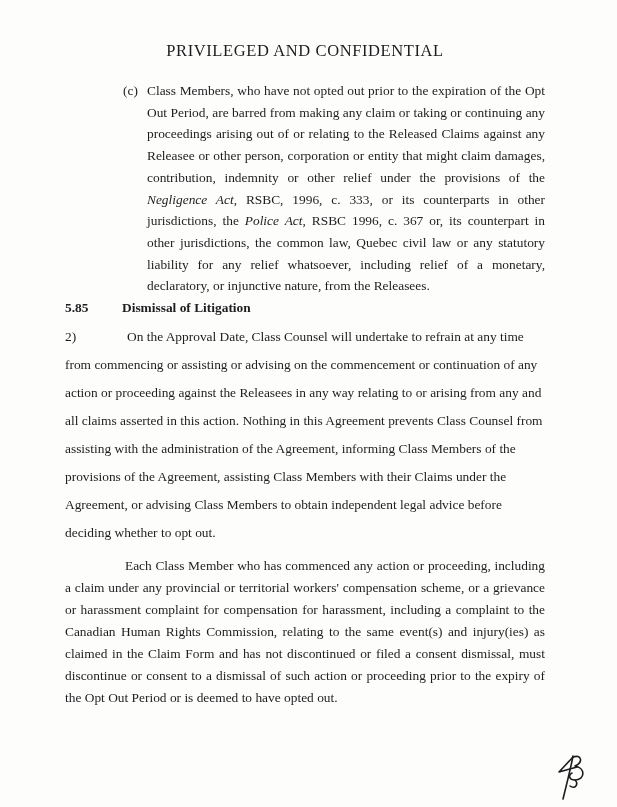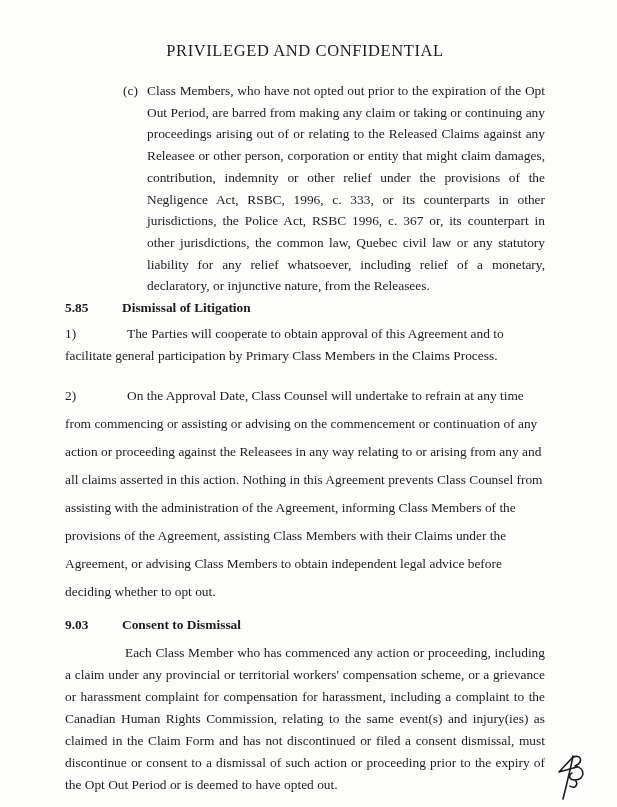--- a/index.html
+++ b/index.html
@@ -33,21 +33,21 @@
     text-align: justify;
     font-size: 13.4px;
     line-height: 21.7px;
   }
   .clause.clause-b { margin-bottom: 6px; }
   .clause-label {
     display: inline-block;
     width: 24px;
     text-indent: 0;
   }
-  .italic { }
+  .italic { font-style: italic; }
   .section-head {
     font-weight: 700;
     font-size: 13.4px;
     line-height: 22px;
     margin: 0 0 4px 0;
   }
   .section-head .sec-num {
     display: inline-block;
     width: 57px;
     font-weight: 700;
@@ -83,25 +83,23 @@
 
 <div class="sheet">
 
   <h1 class="doc-header">PRIVILEGED AND CONFIDENTIAL</h1>
 
 
   <p class="clause clause-c"><span class="clause-label">(c)</span><span>Class Members, who have not opted out prior to the expiration of the Opt Out Period, are barred from making any claim or taking or continuing any proceedings arising out of or relating to the Released Claims against any Releasee or other person, corporation or entity that might claim damages, contribution, indemnity or other relief under the provisions of the </span><span class="italic">Negligence Act</span><span>, RSBC, 1996, c. 333, or its counterparts in other jurisdictions, the </span><span class="italic">Police Act</span><span>, RSBC 1996, c. 367 or, its counterpart in other jurisdictions, the common law, Quebec civil law or any statutory liability for any relief whatsoever, including relief of a monetary, declaratory, or injunctive nature, from the Releasees.</span></p>
 
   <h2 class="section-head head-902"><span class="sec-num">5.85</span><span>Dismissal of Litigation</span></h2>
 
-  <p class="para para-1"><span class="p-num">1)</span><span>The Parties will cooperate to obtain approval of this Agreement and to facilitate general participation by Primary Class Members in the Claims Process.</span></p>
 
   <p class="para para-2"><span class="p-num">2)</span><span>On the Approval Date, Class Counsel will undertake to refrain at any time from commencing or assisting or advising on the commencement or continuation of any action or proceeding against the Releasees in any way relating to or arising from any and all claims asserted in this action. Nothing in this Agreement prevents Class Counsel from assisting with the administration of the Agreement, informing Class Members of the provisions of the Agreement, assisting Class Members with their Claims under the Agreement, or advising Class Members to obtain independent legal advice before deciding whether to opt out.</span></p>
 
-  <h2 class="section-head head-903"><span class="sec-num">9.03</span><span>Consent to Dismissal</span></h2>
 
   <p class="para para-903">Each Class Member who has commenced any action or proceeding, including a claim under any provincial or territorial workers' compensation scheme, or a grievance or harassment complaint for compensation for harassment, including a complaint to the Canadian Human Rights Commission, relating to the same event(s) and injury(ies) as claimed in the Claim Form and has not discontinued or filed a consent dismissal, must discontinue or consent to a dismissal of such action or proceeding prior to the expiry of the Opt Out Period or is deemed to have opted out.</p>
 
   <div class="signature">
     <svg width="34" height="50" viewBox="0 0 34 50" xmlns="http://www.w3.org/2000/svg" fill="none" stroke="#1c1c1e" stroke-width="1.6" stroke-linecap="round" stroke-linejoin="round">
       <path d="M19,3 C17,14 13,30 9,46"></path>
       <path d="M19,4 L5,19 L23,14"></path>
       <path d="M19,4 C27,1 30,9 21,13 C32,15 31,27 21,27 C15,27 14,22 18,20"></path>
       <path d="M21,27 C25,31 21,37 16,33"></path>
     </svg>

